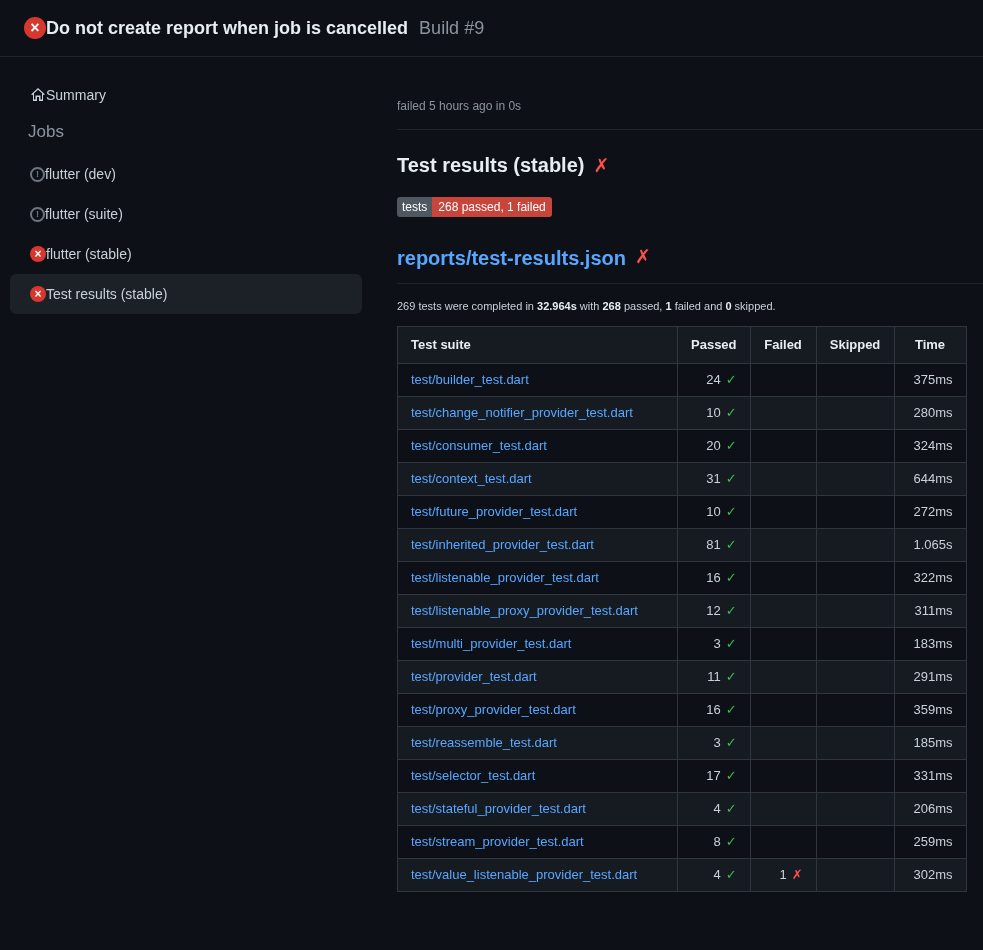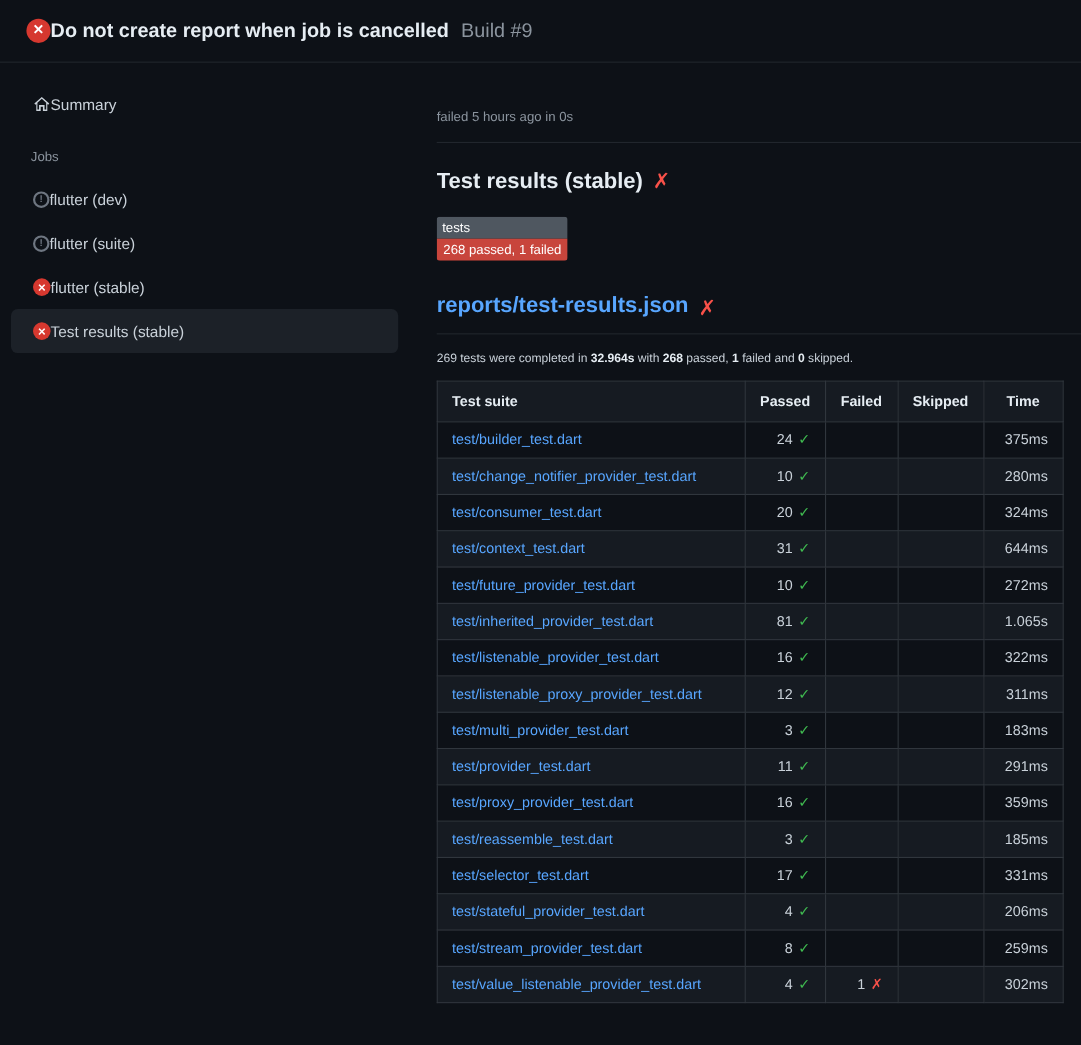--- a/index.html
+++ b/index.html
@@ -21,40 +21,40 @@
     display:inline-flex;align-items:center;justify-content:center;flex:none;}
   .big-fail-icon::after{content:"×";color:#fff;font-weight:700;font-size:16px;line-height:1;margin-top:-1px;}
   h1{margin:0;font-size:18px;font-weight:700;color:var(--fg-bright);line-height:28px;}
   h1 .build{color:var(--fg-muted);font-weight:400;margin-left:6px;}
   
   .layout{display:flex;align-items:flex-start;}
   .sidebar{flex:0 0 372px;width:372px;padding:18px 10px;}
   .side-item{display:flex;align-items:center;gap:0;height:40px;padding:0 10px 0 20px;
     border-radius:6px;font-size:14px;color:var(--fg);cursor:pointer;}
   .side-item.selected{background:var(--selected);}
-  .jobs-label{color:var(--fg-muted);font-size:12px;margin:20px 0 12px;padding-left:18px;}
+  .jobs-label{color:var(--fg-muted);font-size:17px;margin:7px 0 12px;padding-left:18px;}
   .icon{width:16px;height:16px;display:inline-flex;align-items:center;justify-content:center;flex:none;}
   .neutral-circle{width:15px;height:15px;border:2px solid #6e7681;border-radius:50%;}
   .neutral-circle::after{content:"!";color:#6e7681;font-size:9px;font-weight:700;line-height:1;}
   .fail-circle{width:16px;height:16px;background:var(--icon-red);border-radius:50%;}
   .fail-circle::after{content:"×";color:#fff;font-size:12px;font-weight:700;line-height:1;margin-top:-1px;}
   .home-icon svg{display:block;}
   
   .content{flex:1;min-width:0;padding:36px 0 30px 25px;}
   .breadcrumb{font-size:13px;font-weight:700;color:var(--fg-bright);}
   .status-line{font-size:12px;color:var(--fg-muted);margin-top:6px;}
   .divider{border:0;border-top:1px solid var(--border-muted);margin:16px 0 0;}
   .section-title{display:flex;align-items:center;gap:9px;margin:24px 0 0;
     font-size:20px;font-weight:700;color:var(--fg-bright);}
   .h-cross{color:var(--red);font-weight:700;font-size:19px;line-height:1;}
   .badge{display:inline-flex;margin-top:20px;border-radius:3px;overflow:hidden;
-    font-size:12px;line-height:1;color:#fff;flex-direction:column;}
+    font-size:12px;line-height:1;color:#fff;}
   .badge-l{background:var(--badge-label-bg);padding:4px 5px;}
   .badge-r{background:var(--badge-value-bg);padding:4px 6px;}
-  .report-title{display:flex;align-items:flex-end;gap:9px;margin:30px 0 0;
+  .report-title{display:flex;align-items:flex-start;gap:9px;margin:30px 0 0;
     font-size:20px;font-weight:700;border-bottom:1px solid var(--border-muted);padding-bottom:13px;}
   .report-title a{color:var(--link);text-decoration:none;}
   .summary-line{margin:16px 0 0;font-size:11px;color:var(--fg);}
   .summary-line b{color:var(--fg-bright);}
   
   table.results{border-collapse:collapse;table-layout:fixed;margin-top:14px;font-size:13px;}
   .results th,.results td{border:1px solid var(--border);padding:7px 13px;white-space:nowrap;
     overflow:hidden;line-height:18px;}
   .results thead th{background:var(--bg-subtle);color:var(--fg-bright);font-weight:600;
     text-align:center;padding:9px 13px;}

